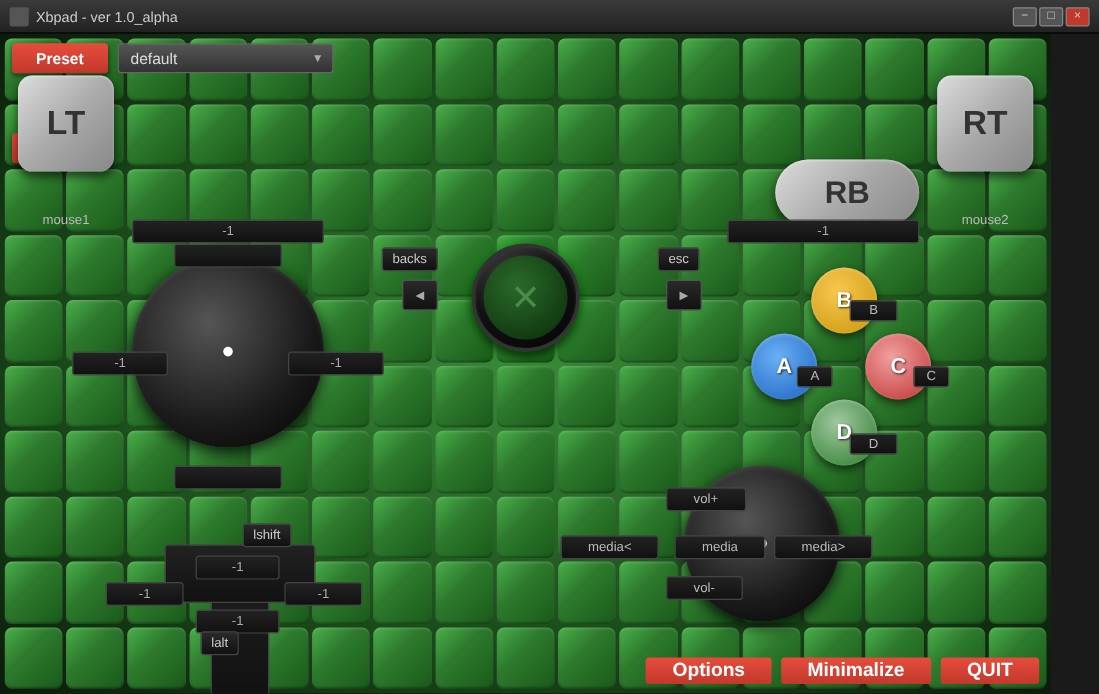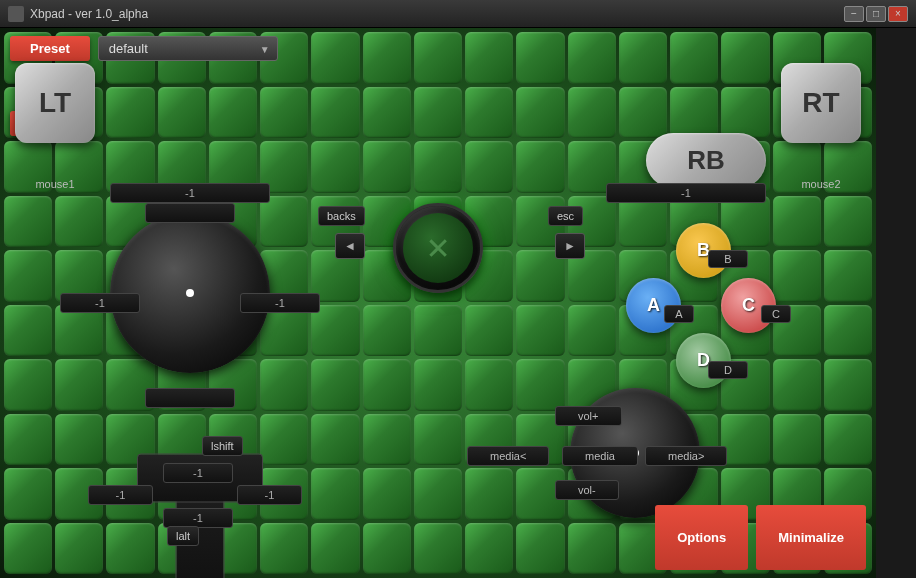--- a/index.html
+++ b/index.html
@@ -407,25 +407,25 @@
     
     #bottom-bar {
       position: absolute;
       bottom: 8px;
       right: 10px;
       display: flex;
       gap: 8px;
       z-index: 10;
     }
     .bottom-btn {
-      padding: 25px 22px;
+      padding: 2px 22px;
       border: none;
       border-radius: 3px;
       cursor: pointer;
-      font-size: 13px;
+      font-size: 16px;
       font-weight: bold;
       color: white;
     }
     .btn-options { background: linear-gradient(to bottom, #e74c3c, #c0392b); }
     .btn-minimize { background: linear-gradient(to bottom, #e74c3c, #c0392b); }
     .btn-quit { background: linear-gradient(to bottom, #e74c3c, #c0392b); }
 
     
     .dropdown-wrap {
       position: relative;
@@ -719,15 +719,16 @@
   <div class="axis-bar" id="dp-bottom" style="width: 70px; height: 20px; top: 480px; left: 163px;">-1</div>
   <div class="axis-bar" id="dp-left" style="width: 65px; height: 20px; top: 457px; left: 88px;">-1</div>
   <div class="axis-bar" id="dp-right" style="width: 65px; height: 20px; top: 457px; left: 237px;">-1</div>
 
   <div class="nav-label" id="lshift-label" style="left: 163px; top: 408px;">lshift</div>
   <div class="nav-label" id="lalt-label" style="left: 167px; top: 498px;">lalt</div>
 
   <div id="bottom-bar">
     <button class="bottom-btn btn-options">Options</button>
     <button class="bottom-btn btn-minimize">Minimalize</button>
+    <button class="bottom-btn btn-quit">QUIT</button>
   </div>
 
 </div>
 
 </body></html>

